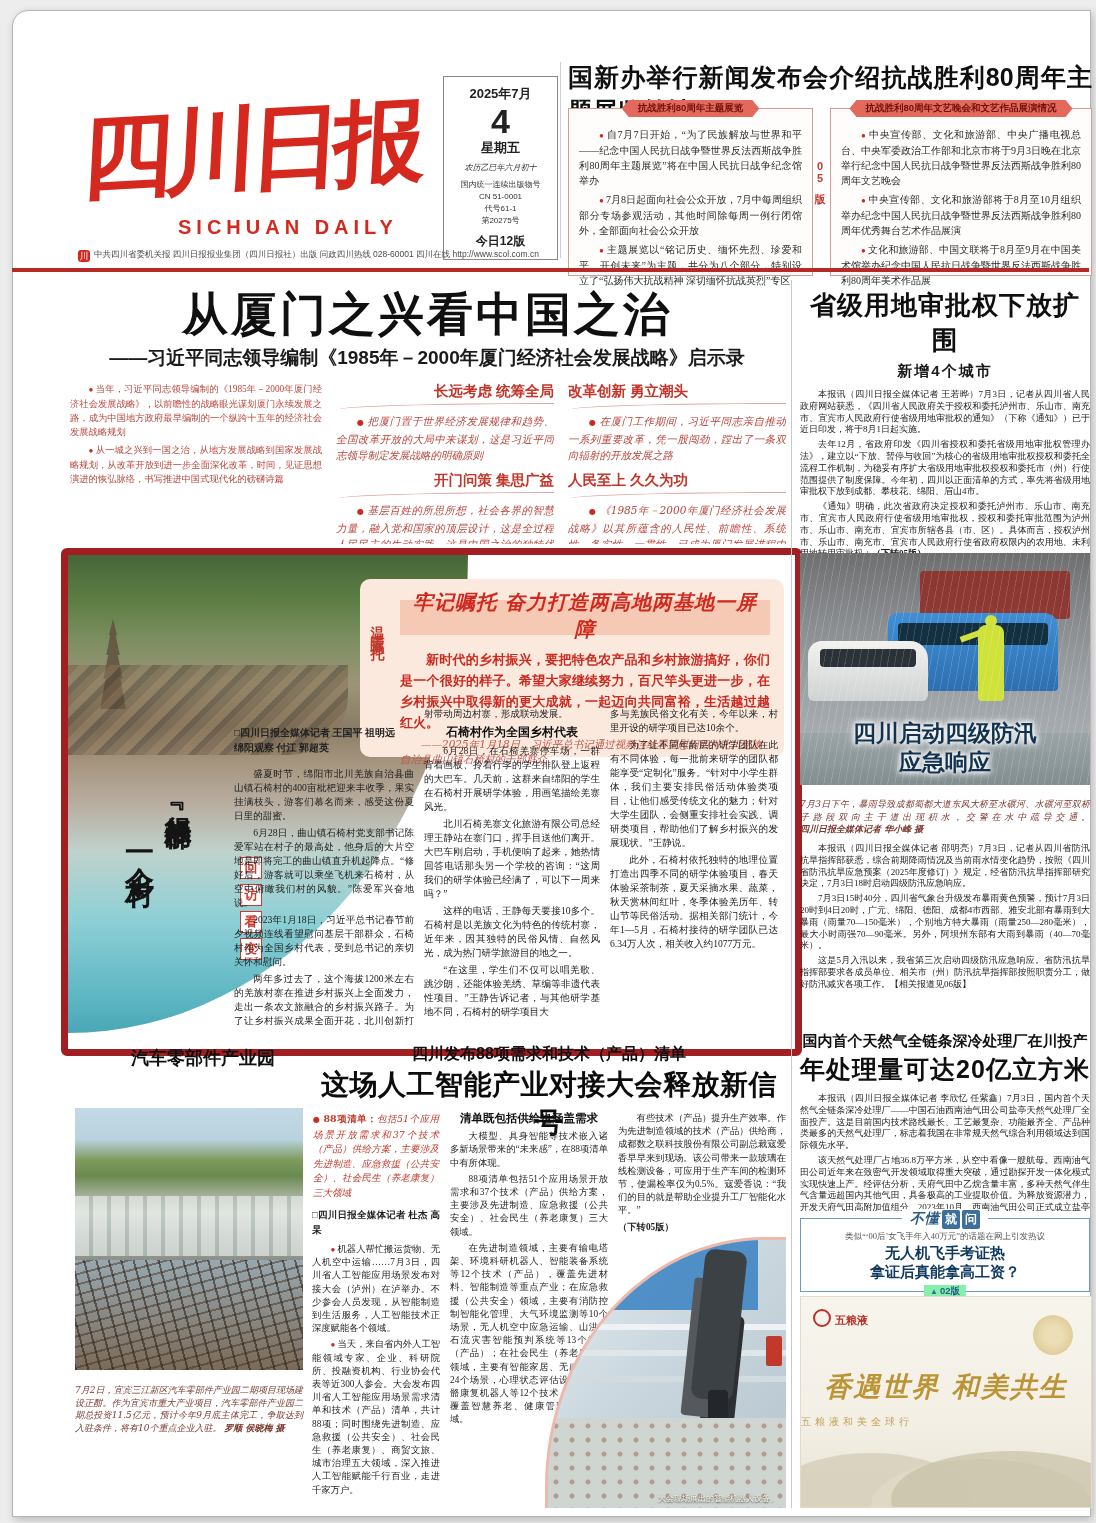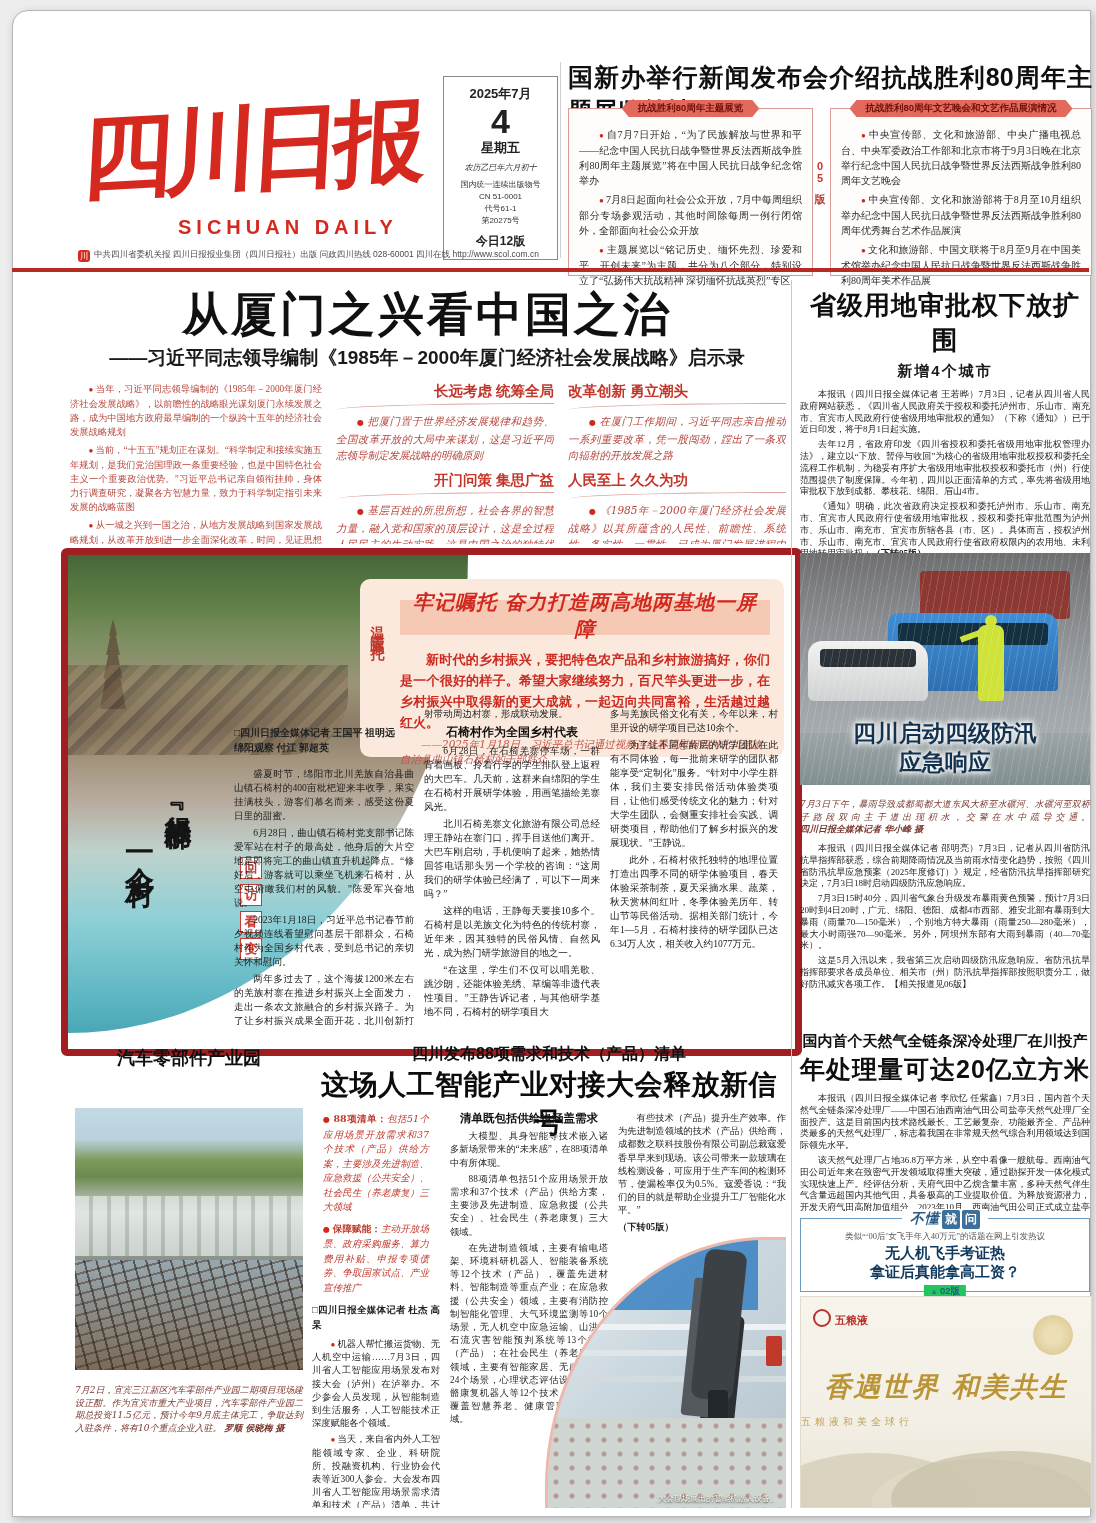--- a/index.html
+++ b/index.html
@@ -77,21 +77,21 @@
   .credit{font-weight:700;white-space:nowrap;}
   .askbox{left:800px;top:1218px;width:288px;height:72px;border:1.5px solid #6e9cc0;background:#fff;}
   .askbrand{position:absolute;top:-10px;left:50%;transform:translateX(-50%);background:#fff;padding:0 8px;
      white-space:nowrap;font-family:"Liberation Sans",sans-serif;}
   .askbrand .pre{color:#2a5c86;font-size:14px;font-weight:700;font-style:italic;letter-spacing:1px;}
   .askbrand .bx{display:inline-block;background:#3d6f9b;color:#fff;font-size:12px;font-weight:700;
      padding:1px 3px;margin-left:2px;border-radius:2px;}
   .ask-lead{margin-top:12px;text-align:center;font-size:8.5px;color:#555;}
   .ask-t{font-size:15px;font-weight:900;color:#10395e;text-align:center;line-height:19px;
      font-family:"Liberation Sans",sans-serif;}
-  .ask-pg{position:absolute;bottom:-7px;left:50%;transform:translateX(-50%);background:#22c55e;padding:0 6px;
+  .ask-pg{position:absolute;bottom:-7px;left:50%;transform:translateX(-50%);background:#86efac;padding:0 6px;
      color:#2a5c86;font-size:9.5px;font-weight:700;}
   .ask-pg::before{content:"▲ ";font-size:8px;color:#3d6f9b;}
   .adbox{left:800px;top:1296px;width:290px;height:210px;background:linear-gradient(180deg,#f7f4ec 0%,#f3efe5 60%,#e9e3d3 100%);
      border:1px solid #e0dbcc;overflow:hidden;}
   .ad-logo{position:absolute;left:12px;top:12px;color:#b8322a;font-size:11px;font-weight:700;}
   .ad-logo .ring{display:inline-block;width:14px;height:14px;border:2px solid #b8322a;border-radius:50%;
      vertical-align:-3px;margin-right:4px;}
   .ad-emb{position:absolute;right:18px;top:18px;width:40px;height:40px;border-radius:50%;
      background:radial-gradient(circle,#e9d9a8 30%,#dcc488 70%,transparent 72%);opacity:.8;}
   .ad-slogan{position:absolute;left:0;top:72px;width:100%;text-align:center;color:#bb9436;font-size:27px;
@@ -132,39 +132,39 @@
   .f-byline{position:absolute;left:166px;top:170px;width:184px;font-size:10px;font-weight:700;color:#222;line-height:15px;}
   .f-c{position:absolute;font-size:9.6px;line-height:14px;color:#202020;text-align:justify;overflow:hidden;}
   .f-c p{margin:0 0 3px;text-indent:2em;}
   .f-c1{left:166px;top:212px;width:180px;height:258px;}
   .f-c2{left:356px;top:152px;width:176px;height:318px;}
   .f-c3{left:542px;top:152px;width:168px;height:318px;}
   .f-sub{font-size:12px;font-weight:900;color:#111;text-align:center;margin:4px 0 5px;
      font-family:"Liberation Sans",sans-serif;}
   .f-jump{font-weight:700;}
   
-  .bl-t1{left:75px;top:1046px;width:228px;text-align:center;font-size:18px;font-weight:900;color:#0f0f0f;}
+  .bl-t1{left:89px;top:1046px;width:228px;text-align:center;font-size:18px;font-weight:900;color:#0f0f0f;}
   .bl-t2{left:75px;top:1068px;width:228px;text-align:center;font-size:30px;font-weight:900;color:#0f0f0f;}
   .photo-park{left:75px;top:1108px;width:228px;height:262px;overflow:hidden;
      background:linear-gradient(180deg,#c3d9e6 0%,#b9d2de 12%,#7d9a5c 20%,#6a8a4f 26%,#9aa98c 32%,
         #cfd6cc 40%,#aab3ab 48%,#8f978f 56%,#7d7168 66%,#6e5a4a 78%,#5c473a 100%);}
   .photo-park .sheds{position:absolute;left:0;top:88px;width:100%;height:60px;
      background:repeating-linear-gradient(90deg,#e8ecea 0 14px,#b9c2bd 14px 18px);opacity:.7;}
   .photo-park .grid{position:absolute;left:0;bottom:0;width:100%;height:110px;
      background:repeating-linear-gradient(75deg,rgba(40,30,20,.55) 0 2px,transparent 2px 12px),
                 repeating-linear-gradient(-15deg,rgba(70,50,35,.5) 0 2px,transparent 2px 10px),
                 linear-gradient(180deg,#98a8b0,#7a6a58);}
   .bl-cap{left:75px;top:1376px;width:228px;}
   
   .ai-kicker{left:312px;top:1044px;width:474px;text-align:center;font-size:16px;font-weight:900;color:#101010;}
   .ai-title{left:312px;top:1066px;width:474px;text-align:center;font-size:28px;font-weight:900;color:#0c0c0c;letter-spacing:0.5px;}
   .ai-wrap{left:312px;top:1112px;width:474px;height:396px;overflow:hidden;}
   .ai-cols{display:flex;gap:10px;}
   .ai-side{width:128px;color:#c0392b;font-size:9.5px;line-height:14.5px;font-family:"DejaVu Serif",serif;font-style:italic;text-align:justify;}
-  .ai-side p{margin:0 11px 7px;}
+  .ai-side p{margin:0 1px 7px;}
   .ai-side p::before{content:"● ";color:#cc2a1e;font-size:8px;}
   .ai-side b{font-style:normal;}
   .ai-byline{font-size:9.5px;font-weight:700;color:#222;margin:8px 0 6px;font-style:normal;font-family:"Liberation Serif",serif;}
   .ai-body{font-size:9.3px;line-height:13.2px;color:#1e1e1e;text-align:justify;font-style:normal;font-family:"Liberation Serif",serif;}
   .ai-body p{margin:0 0 3px;text-indent:2em;}
   .ai-mid{width:158px;}
   .ai-sub{font-size:11.5px;font-weight:900;text-align:center;color:#111;margin:0 0 5px;font-family:"Liberation Sans",sans-serif;}
   .ai-right{flex:1;}
   .photo-robot{position:absolute;right:0;bottom:0;width:238px;height:268px;overflow:hidden;
      border-top-left-radius:220px 250px;border-top:3px solid #eeb9ad;border-left:3px solid #eeb9ad;
@@ -226,21 +226,20 @@
     <span class="seal">川</span><span>中共四川省委机关报 四川日报报业集团（四川日报社）出版 问政四川热线 028-60001 四川在线 http://www.scol.com.cn</span>
   </div>
   <div class="abs redrule"></div>
 
   <div class="abs lead-h sans">从厦门之兴看中国之治</div>
   <div class="abs lead-sub sans">——习近平同志领导编制《1985年－2000年厦门经济社会发展战略》启示录</div>
 
   <div class="abs lead-cols">
     <div class="lcol1">
       <p>当年，习近平同志领导编制的《1985年－2000年厦门经济社会发展战略》，以前瞻性的战略眼光谋划厦门永续发展之路，成为中国地方政府最早编制的一个纵跨十五年的经济社会发展战略规划</p>
-      <p>当前，“十五五”规划正在谋划。“科学制定和接续实施五年规划，是我们党治国理政一条重要经验，也是中国特色社会主义一个重要政治优势。”习近平总书记亲自领衔挂帅，身体力行调查研究，凝聚各方智慧力量，致力于科学制定指引未来发展的战略蓝图</p>
       <p><span>从一城之兴到一国之治，从地方发展战略到国家发展战略规划，从改革开放到进一步全面深化改革，时间，见证思想演进的恢弘脉络，书写推进中国式现代化的磅礴诗篇</span>　</p>
     </div>
     <div class="lsec">
       <h4 class="ta-r">长远考虑 统筹全局</h4>
       <div class="arc"></div>
       <p>把厦门置于世界经济发展规律和趋势、全国改革开放的大局中来谋划，这是习近平同志领导制定发展战略的明确原则</p>
       <h4 class="ta-r">开门问策 集思广益</h4>
       <div class="arc"></div>
       <p>基层百姓的所思所想，社会各界的智慧力量，融入党和国家的顶层设计，这是全过程人民民主的生动实践，这是中国之治的独特优势</p>
     </div>
@@ -386,21 +385,20 @@
     <span class="credit">罗顺 侯晓梅 摄</span>
   </div>
 
   <div class="abs ai-kicker sans">四川发布88项需求和技术（产品）清单</div>
   <div class="abs ai-title sans">这场人工智能产业对接大会释放新信号</div>
 
   <div class="abs ai-wrap">
     <div class="ai-cols">
       <div class="ai-side">
         <p><b>88项清单：</b><span>包括51个应用场景开放需求和37个技术（产品）供给方案，主要涉及先进制造、应急救援（公共安全）、社会民生（养老康复）三大领域</span></p>
-        <p><b>保障赋能：</b><span>主动开放场景、政府采购服务、算力费用补贴、申报专项债券、争取国家试点、产业宣传推广</span></p>
         <div class="ai-byline">□四川日报全媒体记者 杜杰 高杲</div>
         <div class="ai-body">
           <p>机器人帮忙搬运货物、无人机空中运输……7月3日，四川省人工智能应用场景发布对接大会（泸州）在泸举办。不少参会人员发现，从智能制造到生活服务，人工智能技术正深度赋能各个领域。</p>
           <p>当天，来自省内外人工智能领域专家、企业、科研院所、投融资机构、行业协会代表等近300人参会。大会发布四川省人工智能应用场景需求清单和技术（产品）清单，共计88项；同时围绕先进制造、应急救援（公共安全）、社会民生（养老康复）、商贸文旅、城市治理五大领域，深入推进人工智能赋能千行百业，走进千家万户。</p>
         </div>
       </div>
       <div class="ai-mid ai-body">
         <div class="ai-sub">清单既包括供给也涵盖需求</div>
         <p>大模型、具身智能等技术嵌入诸多新场景带来的“未来感”，在88项清单中有所体现。</p>
         <p>88项清单包括51个应用场景开放需求和37个技术（产品）供给方案，主要涉及先进制造、应急救援（公共安全）、社会民生（养老康复）三大领域。</p>

